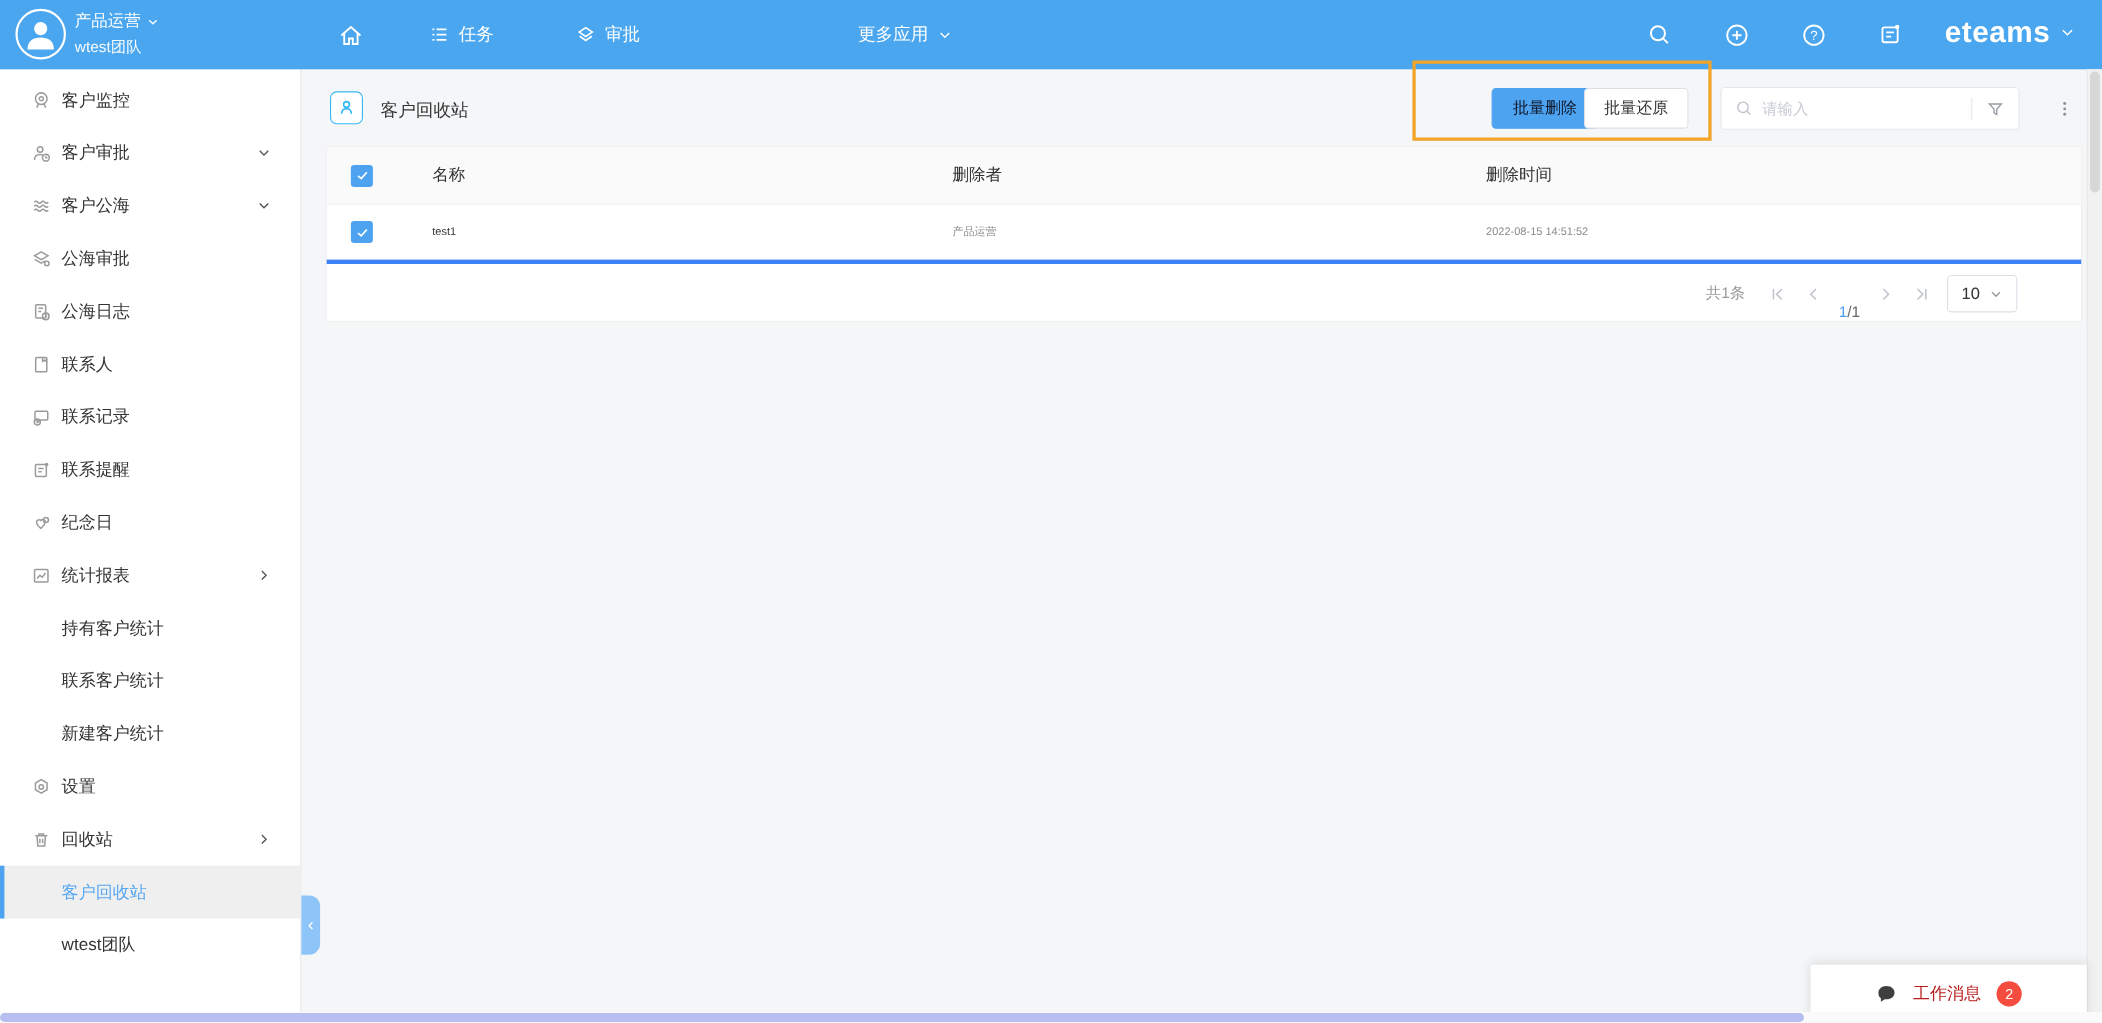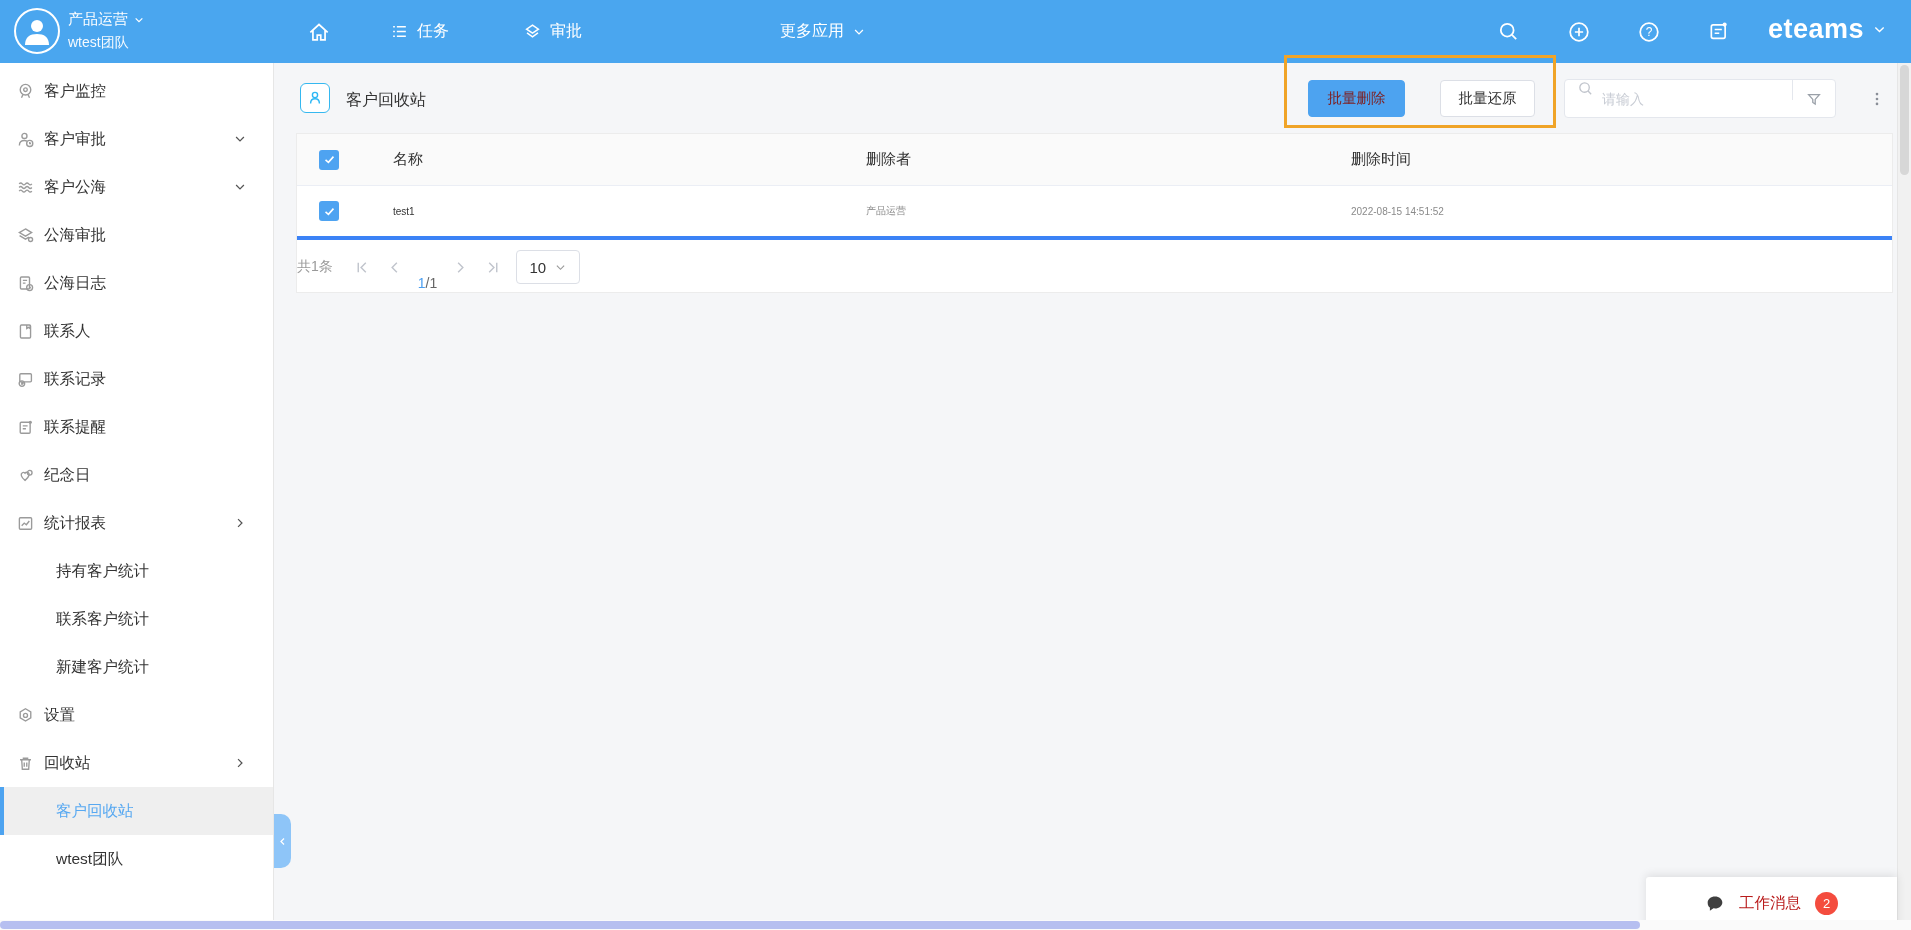--- a/index.html
+++ b/index.html
@@ -15,60 +15,60 @@
   .team-name { font-size:15px; display:flex; align-items:center; gap:5px; }
   .team-sub { font-size:14px; margin-top:5px; opacity:.95; }
   .nav-item { position:absolute; top:0; height:63px; display:flex; align-items:center; gap:8px; color:#fff; font-size:16px; cursor:pointer; padding:0 18px; }
   .nav-item.active { background:#3d8ccc; }
   .tb-icons { position:absolute; top:0; height:63px; right:0; display:flex; align-items:center; }
   .tb-ic { width:70px; height:63px; display:flex; align-items:center; justify-content:center; color:#fff; cursor:pointer; }
   .brand { display:flex; align-items:center; gap:8px; color:#fff; font-size:27px; font-weight:700; letter-spacing:.5px; padding:0 24px 4px 14px; cursor:pointer; }
 
   
   .sidebar { position:absolute; left:0; top:63px; width:274px; height:867px; background:#fff; border-right:1px solid #e6e6e6; padding-top:4px; z-index:20; }
-  .side-item { position:relative; height:48px; display:flex; align-items:center; padding-left:16px; font-size:15.5px; color:#333; cursor:pointer; }
+  .side-item { position:relative; height:48px; display:flex; align-items:center; padding-left:28px; font-size:15.5px; color:#333; cursor:pointer; }
   .s-icon { width:19px; height:19px; margin-right:9px; color:#9b9b9b; flex:0 0 19px; }
   .side-item.indent { padding-left:56px; }
   .s-label { flex:1; }
   .s-chev { width:14px; height:14px; margin-right:26px; color:#555; }
   .s-chev.right { transform:rotate(-90deg); }
   .side-item.active { background:#efefef; }
   .side-item.active .s-label { color:#57a8f1; }
   .side-item.active::before { content:""; position:absolute; left:0; top:0; bottom:0; width:4px; background:#4da3f0; }
   .collapse-handle { position:absolute; left:274px; top:814px; width:17px; height:54px; background:#8ec5f8; border-radius:0 10px 10px 0; display:flex; align-items:center; justify-content:center; color:#fff; z-index:25; cursor:pointer; }
 
   
   .page-head-icon { position:absolute; left:300px; top:83px; width:30px; height:30px; border:1px solid #35b8f0; border-radius:6px; background:#fff; display:flex; align-items:center; justify-content:center; color:#2db7f5; }
   .page-title { position:absolute; left:346px; top:90px; font-size:16px; color:#333; }
   .hl-box { position:absolute; left:1284px; top:55px; width:272px; height:73px; border:3px solid #f0a428; z-index:40; pointer-events:none; }
   .btn { position:absolute; top:80px; height:37px; border-radius:4px; font-size:14.5px; display:flex; align-items:center; justify-content:center; cursor:pointer; z-index:41; }
-  .btn-primary { left:1308px; width:97px; background:#4da3f0; color:#7f1d1d; border:1px solid #4da3f0; }
+  .btn-primary { left:1356px; width:97px; background:#4da3f0; color:#0f172a; border:1px solid #4da3f0; }
   .btn-plain { left:1440px; width:95px; background:#fff; color:#333; border:1px solid #dcdfe6; }
-  .searchbox { position:absolute; left:1564px; top:79px; width:272px; height:39px; background:#fff; border:1px solid #e4e7ed; border-radius:4px; display:flex; }
+  .searchbox { position:absolute; left:1564px; top:79px; width:272px; height:39px; background:#fff; border:1px solid #e4e7ed; border-radius:4px; display:flex; align-items:center; }
   .searchbox .mag { color:#c0c4cc; margin:0 8px 0 12px; }
   .searchbox input { border:none; outline:none; flex:1; font-size:14px; color:#333; min-width:0; background:transparent; font-family:inherit; }
   .searchbox input::placeholder { color:#c8ccd4; }
   .searchbox .vdiv { width:1px; height:20px; background:#e4e7ed; }
   .funnel { width:42px; height:100%; display:flex; align-items:center; justify-content:center; color:#9aa0a8; cursor:pointer; }
   .kebab { position:absolute; left:1862px; top:84px; width:30px; height:30px; display:flex; align-items:center; justify-content:center; cursor:pointer; }
 
   
   .card { position:absolute; left:296px; top:133px; width:1597px; height:160px; background:#fff; border:1px solid #ececec; }
   .trow { position:relative; display:flex; align-items:center; }
   .thead { height:52px; background:#fafafa; border-bottom:1px solid #ebeef5; font-size:15px; color:#333; }
   .tdata { height:54px; border-bottom:4px solid #3b82f6; font-size:10px; }
   .cb { position:absolute; left:22px; top:50%; margin-top:-10px; width:20px; height:20px; background:#4ea3f1; border-radius:3px; display:flex; align-items:center; justify-content:center; cursor:pointer; }
   .col-name { position:absolute; left:96px; }
   .col-del  { position:absolute; left:569px; }
   .col-time { position:absolute; left:1054px; }
   .tdata .col-name { color:#333; }
   .tdata .col-del, .tdata .col-time { color:#8a8a8a; }
 
   
-  .pager { position:absolute; left:0; top:107px; width:100%; height:52px; display:flex; align-items:center; justify-content:flex-start; padding-right:58px; gap:15px; }
+  .pager { position:absolute; left:0; top:107px; width:100%; height:52px; display:flex; align-items:center; justify-content:flex-end; padding-right:58px; gap:15px; }
   .pg-total { color:#999; font-size:14px; margin-right:6px; }
   .pg-btn { color:#c0c4cc; cursor:pointer; display:flex; align-items:center; }
   .pg-ind { font-size:14px; cursor:default;margin-top:32px; }
   .pg-ind .cur { color:#4a9ef0; }
   .pg-ind .of { color:#666; }
   .pg-size { width:64px; height:34px; border:1px solid #dcdfe6; border-radius:4px; background:#fff; display:flex; align-items:center; justify-content:center; gap:8px; font-size:15px; color:#333; cursor:pointer; }
   .pg-size .chev { color:#999; }
 
   
   .msg-panel { position:absolute; left:1646px; top:877px; width:251px; height:53px; background:#fff; box-shadow:0 -2px 10px rgba(0,0,0,.1); border-radius:3px 0 0 0; display:flex; align-items:center; justify-content:center; gap:14px; cursor:pointer; z-index:35; }

